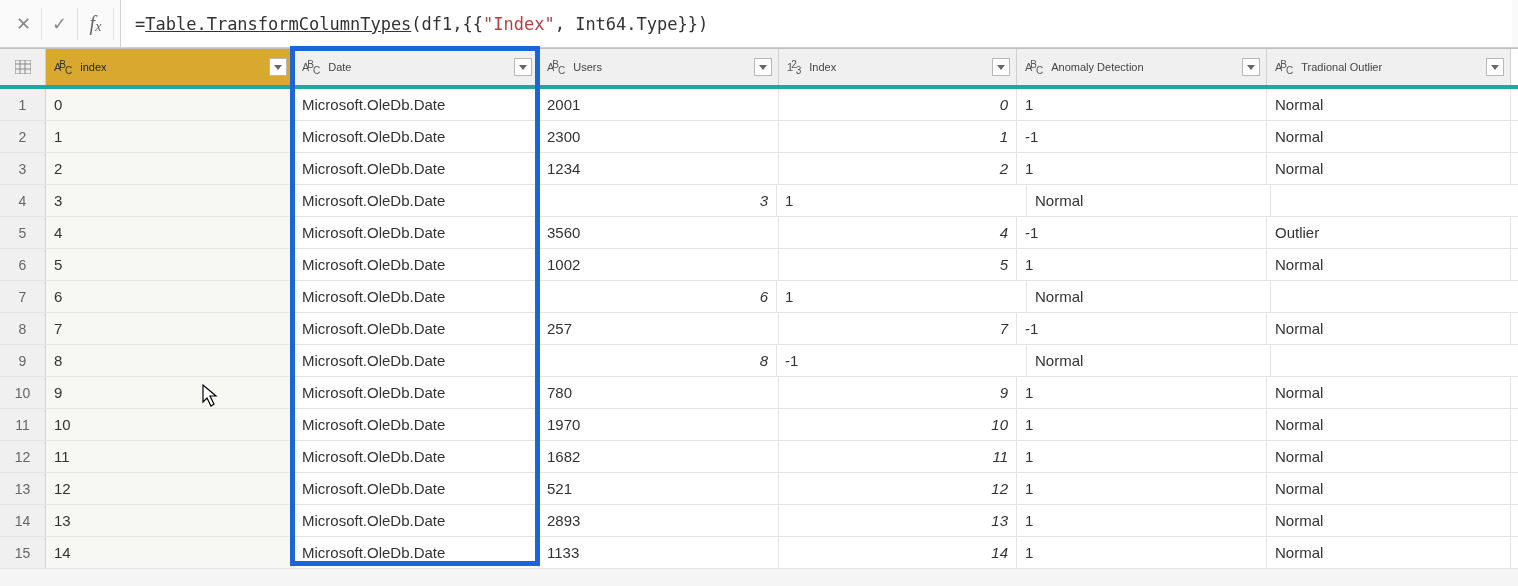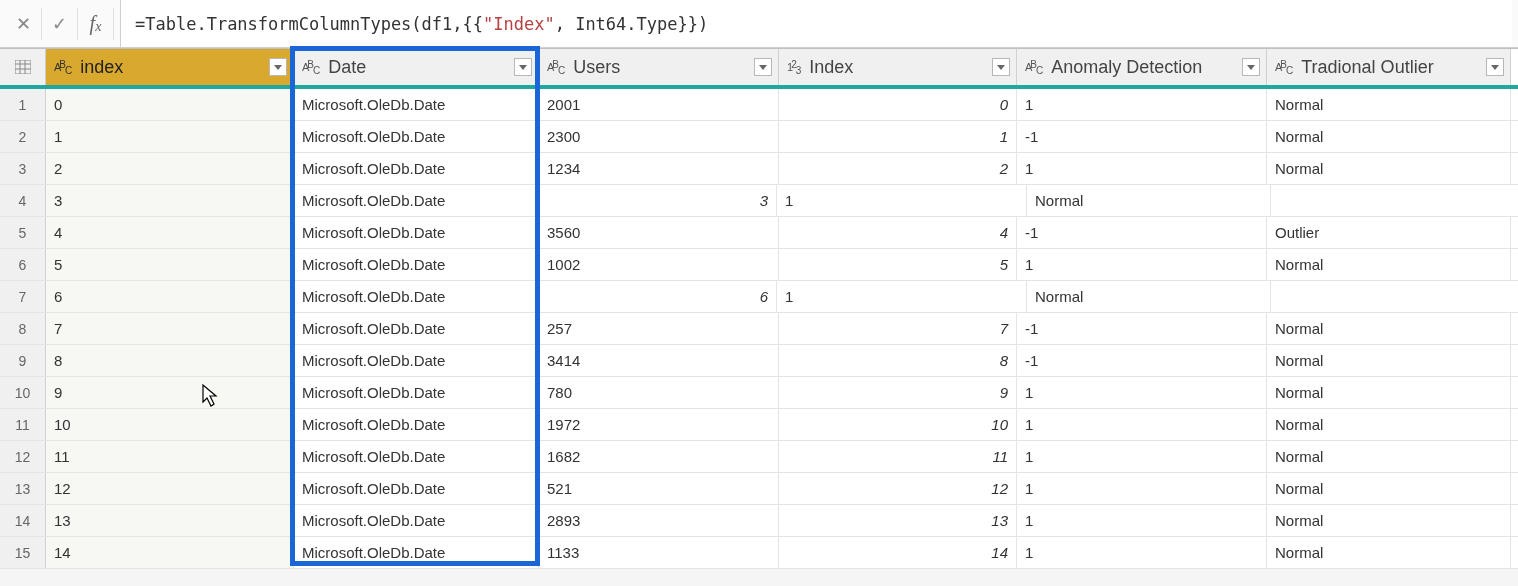--- a/index.html
+++ b/index.html
@@ -46,21 +46,21 @@
     align-items: center;
     padding-left: 14px;
     font-family: Consolas, monospace;
     font-size: 17px;
     color: #333;
     background: #fff;
     border-left: 1px solid #d0d0d0;
     margin-left: 6px;
   }
   .tok-op { color: #333; }
-  .tok-fn { color: #333; }
+  .tok-fn { color: #333; text-decoration: underline; }
   .tok-str { color: #b54040; }
 
   
   .grid {
     position: relative;
     background: #fff;
     border-top: 1px solid #c0c0c0;
   }
   .hdr-row {
     display: flex;
@@ -97,21 +97,21 @@
     position: relative;
   }
   .col-hdr.selected .type-icon { color: #333; }
   .type-abc::before { content: "A"; font-size:11px; }
   .type-abc::after { content: "C"; font-size:10px; position:relative; bottom:-3px; left:-1px; }
   .type-abc span.mid { font-size:10px; position:relative; top:-3px; left:-1px; }
   .type-123::before { content: "1"; font-size:11px; }
   .type-123::after { content: "3"; font-size:10px; position:relative; bottom:-3px; left:-1px;}
   .type-123 span.mid { font-size:10px; position:relative; top:-3px; left:-1px;}
 
-  .col-label { flex: 1; font-size: 18px; color: #444; }
+  .col-label { flex: 1; font-size: 11px; color: #444; }
   .col-hdr.selected .col-label { color: #222; font-weight:500; }
 
   .filter-btn {
     width: 18px;
     height: 18px;
     background: #fff;
     border: 1px solid #b8b8b8;
     display: flex;
     align-items: center;
     justify-content: center;
@@ -307,39 +307,38 @@
         <div class="cell c1">Microsoft.OleDb.Date</div>
         <div class="cell c2">257</div>
         <div class="cell c3 num">7</div>
         <div class="cell c4">-1</div>
         <div class="cell c5">Normal</div>
       </div>
       <div class="data-row">
         <div class="row-hdr">9</div>
         <div class="cell c0">8</div>
         <div class="cell c1">Microsoft.OleDb.Date</div>
-        <div class="cell c2">3414</div>
         <div class="cell c3 num">8</div>
         <div class="cell c4">-1</div>
         <div class="cell c5">Normal</div>
       </div>
       <div class="data-row">
         <div class="row-hdr">10</div>
         <div class="cell c0">9</div>
         <div class="cell c1">Microsoft.OleDb.Date</div>
         <div class="cell c2">780</div>
         <div class="cell c3 num">9</div>
         <div class="cell c4">1</div>
         <div class="cell c5">Normal</div>
       </div>
       <div class="data-row">
         <div class="row-hdr">11</div>
         <div class="cell c0">10</div>
         <div class="cell c1">Microsoft.OleDb.Date</div>
-        <div class="cell c2">1972</div>
+        <div class="cell c2">1970</div>
         <div class="cell c3 num">10</div>
         <div class="cell c4">1</div>
         <div class="cell c5">Normal</div>
       </div>
       <div class="data-row">
         <div class="row-hdr">12</div>
         <div class="cell c0">11</div>
         <div class="cell c1">Microsoft.OleDb.Date</div>
         <div class="cell c2">1682</div>
         <div class="cell c3 num">11</div>

